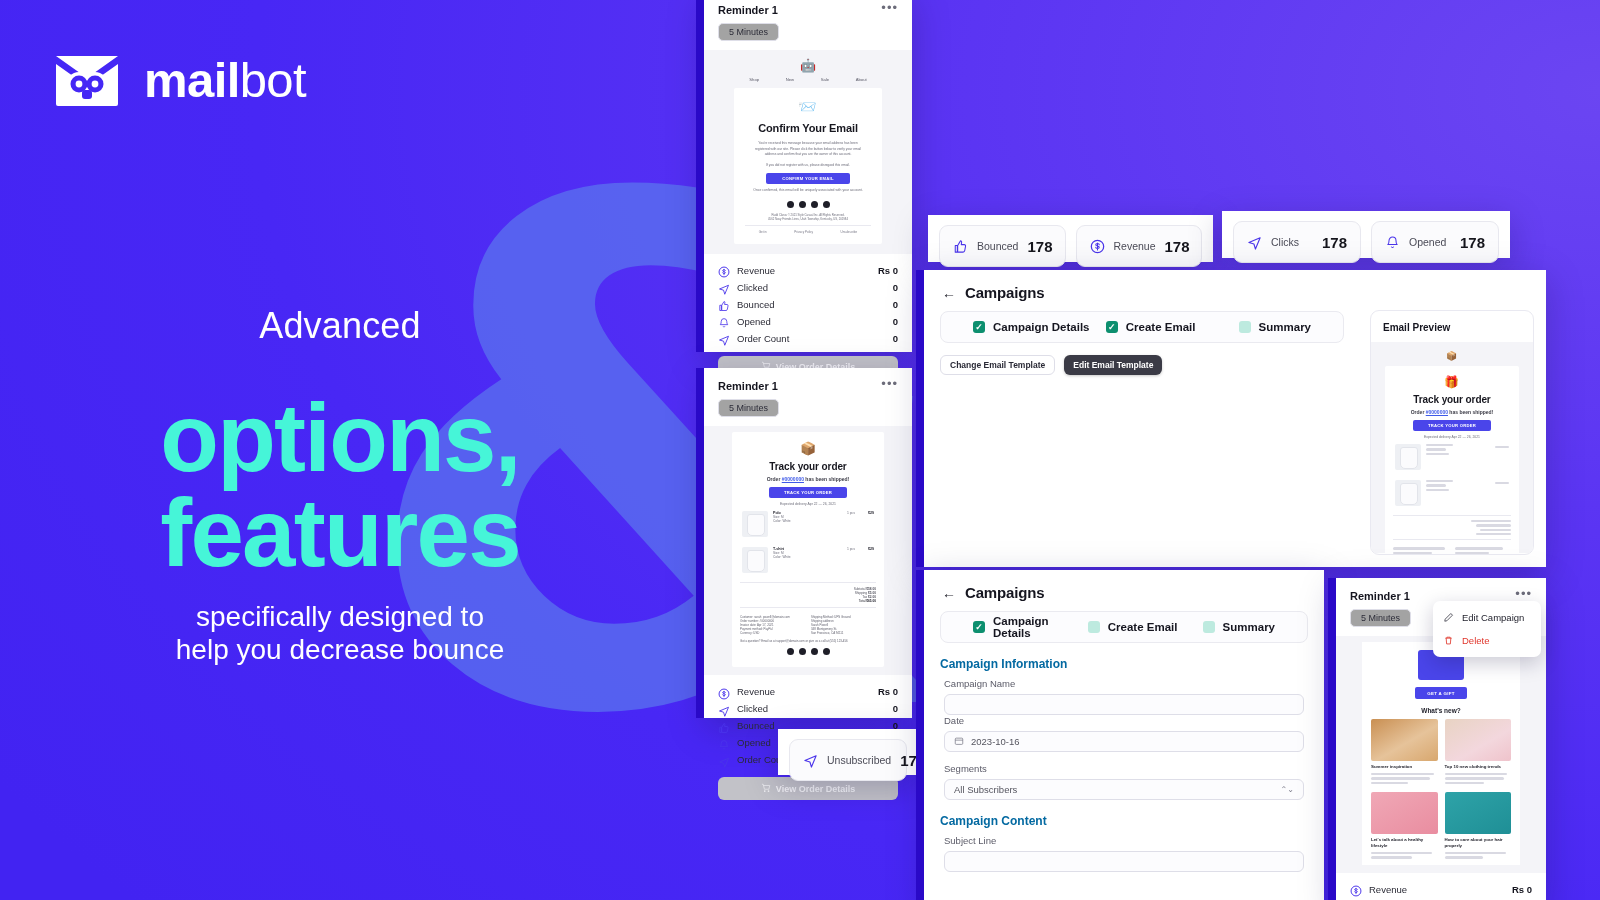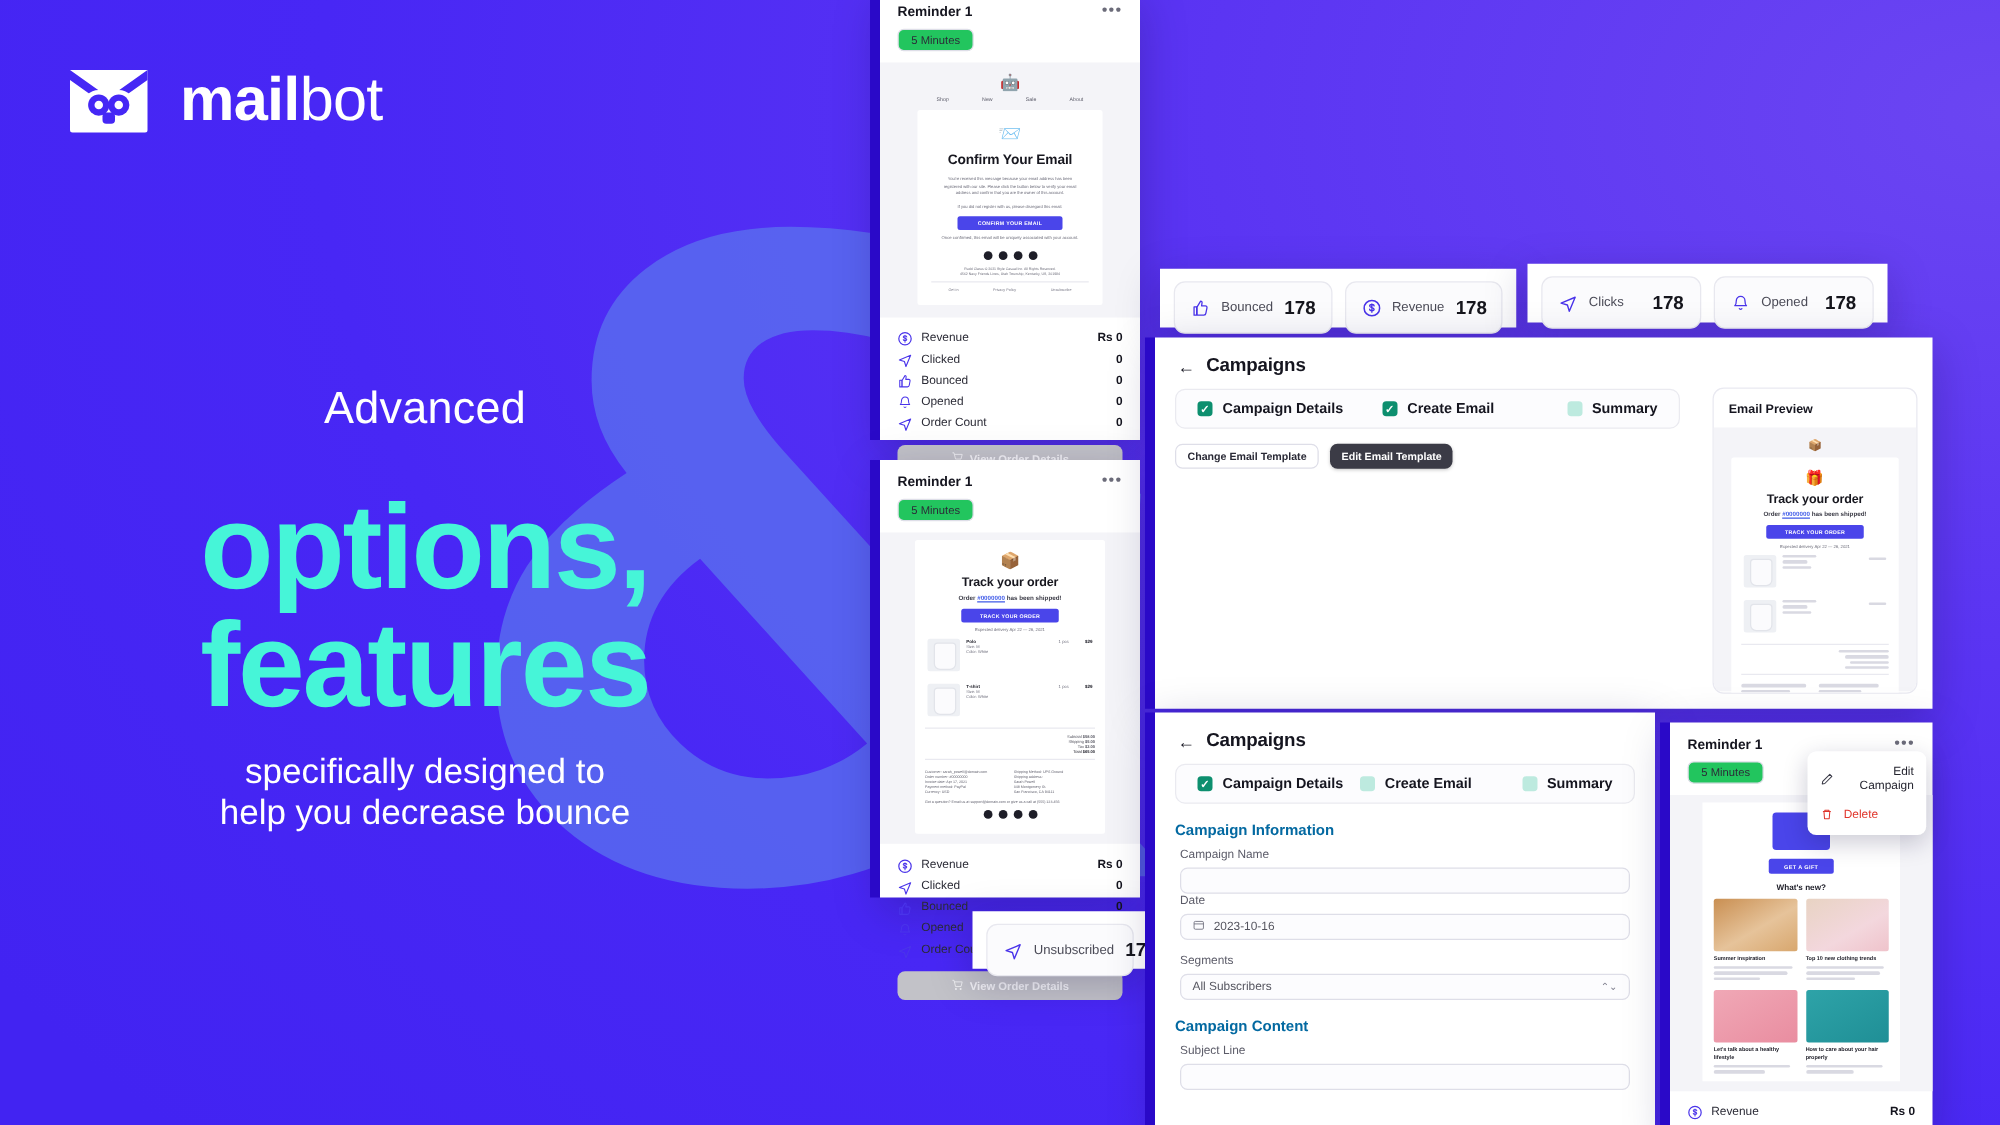--- a/index.html
+++ b/index.html
@@ -65,21 +65,21 @@
   
   .camp-head { display: flex; align-items: center; gap: 9px; padding: 14px 18px 8px; }
   .camp-head .back { font-size: 14px; color: #1d1d28; line-height: 1; }
   .camp-head .ttl { font-size: 15px; font-weight: 700; color: #15151f; letter-spacing: -.01em; }
   .steps {
     margin: 2px 16px 0;
     border: 1px solid #eaeaf0;
     border-radius: 8px;
     background: #fcfcfe;
     display: flex; align-items: center;
-    height: 32px; padding: 0 17px;
+    height: 32px; padding: 0 32px;
   }
   .step { display: flex; align-items: center; gap: 8px; font-size: 11.5px; font-weight: 700; color: #15151f; }
   .cb { width: 12px; height: 12px; border-radius: 3px; flex: 0 0 auto; display: grid; place-items: center; }
   .cb.on { background: #0d8f6f; }
   .cb.on::after { content: "✓"; color: #fff; font-size: 9px; line-height: 1; font-weight: 700; }
   .cb.off { background: #bdeadf; }
   .cb.dark { background: #16161d; }
   .cb.dark::after { content: "✓"; color: #fff; font-size: 9px; line-height: 1; font-weight: 700; }
   .cb.light { background: #ffffff; border: 1.2px solid #d6d6e0; }
   
@@ -132,36 +132,36 @@
   .footr { display: flex; gap: 6px; padding-top: 3px; }
   .socials { display: flex; justify-content: center; gap: 5px; padding: 5px 0 3px; }
   .socials i { width: 7px; height: 7px; border-radius: 50%; background: #1e1e28; display: block; }
   
   .rem-head { display: flex; align-items: flex-start; padding: 12px 14px 0; }
   .rem-title { font-size: 11px; font-weight: 700; color: #15151f; }
   .rem-dots { margin-left: auto; font-size: 13px; color: #6c6c7a; line-height: .6; letter-spacing: 1px; }
   .pill {
     margin: 7px 14px 9px; display: inline-flex; align-items: center; justify-content: center;
     height: 18px; padding: 0 10px; border: 1px solid #dedee8; border-radius: 5px;
-    background: #22c55e; font-size: 9px; color: #2c2c38;
+    background: #a3a3a3; font-size: 9px; color: #2c2c38;
   }
   .rem-canvas { background: #f4f4f8; padding: 8px 30px 10px; }
   .rem-stats { padding: 8px 14px 0; }
   .rem-row { display: flex; align-items: center; gap: 7px; height: 17px; }
   .rem-row .ico { width: 12px; height: 12px; color: #4a34ea; flex: 0 0 auto; }
   .rem-row .lbl { font-size: 9.5px; color: #2b2b36; }
   .rem-row .val { margin-left: auto; font-size: 9.5px; font-weight: 700; color: #15151f; }
   .disabled-btn {
     margin: 9px 14px 13px; height: 23px; border-radius: 6px; background: #c2c2c8; color: #f2f2f5;
     display: flex; align-items: center; justify-content: center; gap: 5px;
     font-size: 9px; font-weight: 600;
   }
   
   .menu {
-    position: absolute; right: 5px; top: 23px; width: 95px; background: #fff;
+    position: absolute; right: 5px; top: 23px; width: 108px; background: #fff;
     border-radius: 7px; box-shadow: 0 6px 20px rgba(20,12,60,.22); padding: 5px 0; z-index: 9; text-align: right;
   }
   .menu-item { display: flex; align-items: center; gap: 8px; padding: 6px 10px; font-size: 9.5px; color: #24242f; }
   .menu-item.danger { color: #e0352b; }
   .menu-item .ico { width: 11px; height: 11px; flex: 0 0 auto; }
   
   .nl { background: #fff; padding: 8px 9px 4px; }
   .nl .hero { width: 46px; height: 30px; background: #4a45ea; border-radius: 3px; margin: 0 auto; }
   .nl .gift {
     margin: 7px auto 0; width: 52px; height: 12px; border-radius: 2px; background: #4a45ea;

